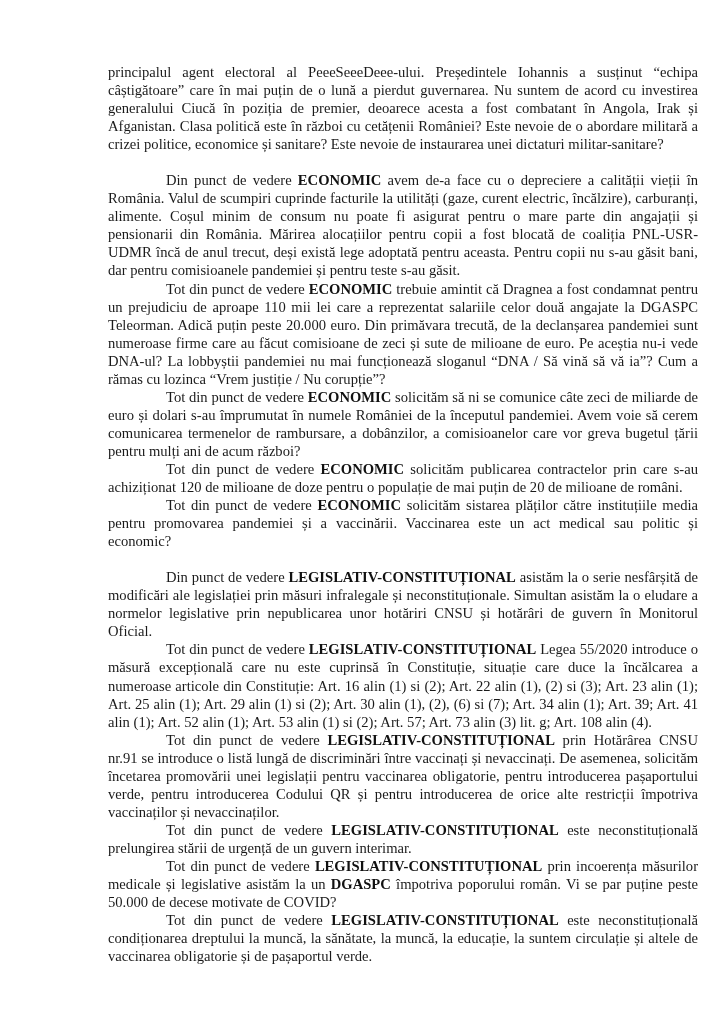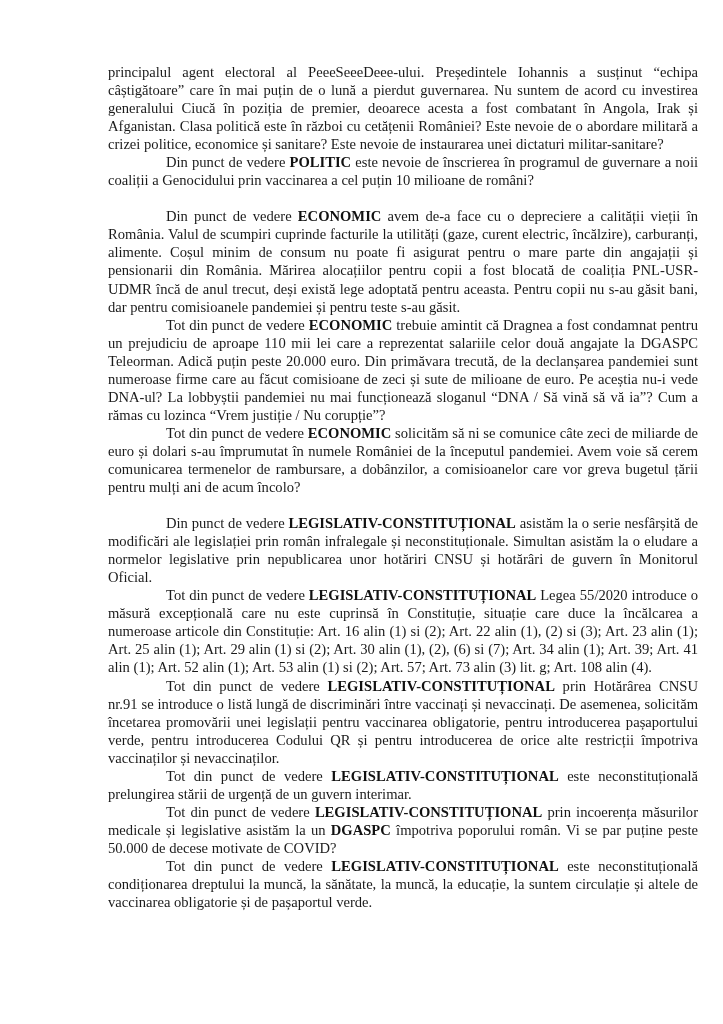--- a/index.html
+++ b/index.html
@@ -18,25 +18,26 @@
     .p { margin: 0; text-align: justify; text-indent: 0; }
     .p.ind { text-indent: 58px; }
     .gap { height: 18px; }
     b { font-weight: bold; color: #111; }
   </style>
 </head>
 <body>
 
 <div class="page" id="page">
     <p class="p"><span>principalul agent electoral al PeeeSeeeDeee-ului. Președintele Iohannis a susținut “echipa câștigătoare” care în mai puțin de o lună a pierdut guvernarea. Nu suntem de acord cu investirea generalului Ciucă în poziția de premier, deoarece acesta a fost combatant în Angola, Irak și Afganistan. Clasa politică este în război cu cetățenii României? Este nevoie de o abordare militară a crizei politice, economice și sanitare? Este nevoie de instaurarea unei dictaturi militar-sanitare?</span></p>
-    <p class="p ind"><span>Din punct de vedere </span><b>POLITIC</b><span> este nevoie de înscrierea în programul de guvernare a noii coaliții a Genocidului prin vaccinarea a cel puțin 10 milioane de români?</span></p>
     <div class="gap"></div>
     <p class="p ind"><span>Din punct de vedere </span><b>ECONOMIC</b><span> avem de-a face cu o depreciere a calității vieții în România. Valul de scumpiri cuprinde facturile la utilități (gaze, curent electric, încălzire), carburanți, alimente. Coșul minim de consum nu poate fi asigurat pentru o mare parte din angajații și pensionarii din România. Mărirea alocațiilor pentru copii a fost blocată de coaliția PNL-USR-UDMR încă de anul trecut, deși există lege adoptată pentru aceasta. Pentru copii nu s-au găsit bani, dar pentru comisioanele pandemiei și pentru teste s-au găsit.</span></p>
     <p class="p ind"><span>Tot din punct de vedere </span><b>ECONOMIC</b><span> trebuie amintit că Dragnea a fost condamnat pentru un prejudiciu de aproape 110 mii lei care a reprezentat salariile celor două angajate la DGASPC Teleorman. Adică puțin peste 20.000 euro. Din primăvara trecută, de la declanșarea pandemiei sunt numeroase firme care au făcut comisioane de zeci și sute de milioane de euro. Pe aceștia nu-i vede DNA-ul? La lobbyștii pandemiei nu mai funcționează sloganul “DNA / Să vină să vă ia”? Cum a rămas cu lozinca “Vrem justiție / Nu corupție”?</span></p>
-    <p class="p ind"><span>Tot din punct de vedere </span><b>ECONOMIC</b><span> solicităm să ni se comunice câte zeci de miliarde de euro și dolari s-au împrumutat în numele României de la începutul pandemiei. Avem voie să cerem comunicarea termenelor de rambursare, a dobânzilor, a comisioanelor care vor greva bugetul țării pentru mulți ani de acum încolo?</span></p>
+    <p class="p ind"><span>Tot din punct de vedere </span><b>ECONOMIC</b><span> solicităm să ni se comunice câte zeci de miliarde de euro și dolari s-au împrumutat în numele României de la începutul pandemiei. Avem voie să cerem comunicarea termenelor de rambursare, a dobânzilor, a comisioanelor care vor greva bugetul țării pentru mulți ani de acum război?</span></p>
+    <p class="p ind"><span>Tot din punct de vedere </span><b>ECONOMIC</b><span> solicităm publicarea contractelor prin care s-au achiziționat 120 de milioane de doze pentru o populație de mai puțin de 20 de milioane de români.</span></p>
+    <p class="p ind"><span>Tot din punct de vedere </span><b>ECONOMIC</b><span> solicităm sistarea plăților către instituțiile media pentru promovarea pandemiei și a vaccinării. Vaccinarea este un act medical sau politic și economic?</span></p>
     <div class="gap"></div>
-    <p class="p ind"><span>Din punct de vedere </span><b>LEGISLATIV-CONSTITUȚIONAL</b><span> asistăm la o serie nesfârșită de modificări ale legislației prin român infralegale și neconstituționale. Simultan asistăm la o eludare a normelor legislative prin nepublicarea unor hotăriri CNSU și hotărâri de guvern în Monitorul Oficial.</span></p>
+    <p class="p ind"><span>Din punct de vedere </span><b>LEGISLATIV-CONSTITUȚIONAL</b><span> asistăm la o serie nesfârșită de modificări ale legislației prin măsuri infralegale și neconstituționale. Simultan asistăm la o eludare a normelor legislative prin nepublicarea unor hotăriri CNSU și hotărâri de guvern în Monitorul Oficial.</span></p>
     <p class="p ind"><span>Tot din punct de vedere </span><b>LEGISLATIV-CONSTITUȚIONAL</b><span> Legea 55/2020 introduce o măsură excepțională care nu este cuprinsă în Constituție, situație care duce la încălcarea a numeroase articole din Constituție: Art. 16 alin (1) si (2); Art. 22 alin (1), (2) si (3); Art. 23 alin (1); Art. 25 alin (1); Art. 29 alin (1) si (2); Art. 30 alin (1), (2), (6) si (7); Art. 34 alin (1); Art. 39; Art. 41 alin (1); Art. 52 alin (1); Art. 53 alin (1) si (2); Art. 57; Art. 73 alin (3) lit. g; Art. 108 alin (4).</span></p>
     <p class="p ind"><span>Tot din punct de vedere </span><b>LEGISLATIV-CONSTITUȚIONAL</b><span> prin Hotărârea CNSU nr.91 se introduce o listă lungă de discriminări între vaccinați și nevaccinați. De asemenea, solicităm încetarea promovării unei legislații pentru vaccinarea obligatorie, pentru introducerea pașaportului verde, pentru introducerea Codului QR și pentru introducerea de orice alte restricții împotriva vaccinaților și nevaccinaților.</span></p>
     <p class="p ind"><span>Tot din punct de vedere </span><b>LEGISLATIV-CONSTITUȚIONAL</b><span> este neconstituțională prelungirea stării de urgență de un guvern interimar.</span></p>
     <p class="p ind"><span>Tot din punct de vedere </span><b>LEGISLATIV-CONSTITUȚIONAL</b><span> prin incoerența măsurilor medicale și legislative asistăm la un </span><b>DGASPC</b><span> împotriva poporului român. Vi se par puține peste 50.000 de decese motivate de COVID?</span></p>
     <p class="p ind"><span>Tot din punct de vedere </span><b>LEGISLATIV-CONSTITUȚIONAL</b><span> este neconstituțională condiționarea dreptului la muncă, la sănătate, la muncă, la educație, la suntem circulație și altele de vaccinarea obligatorie și de pașaportul verde.</span></p>
   </div>
 
 </body></html>

